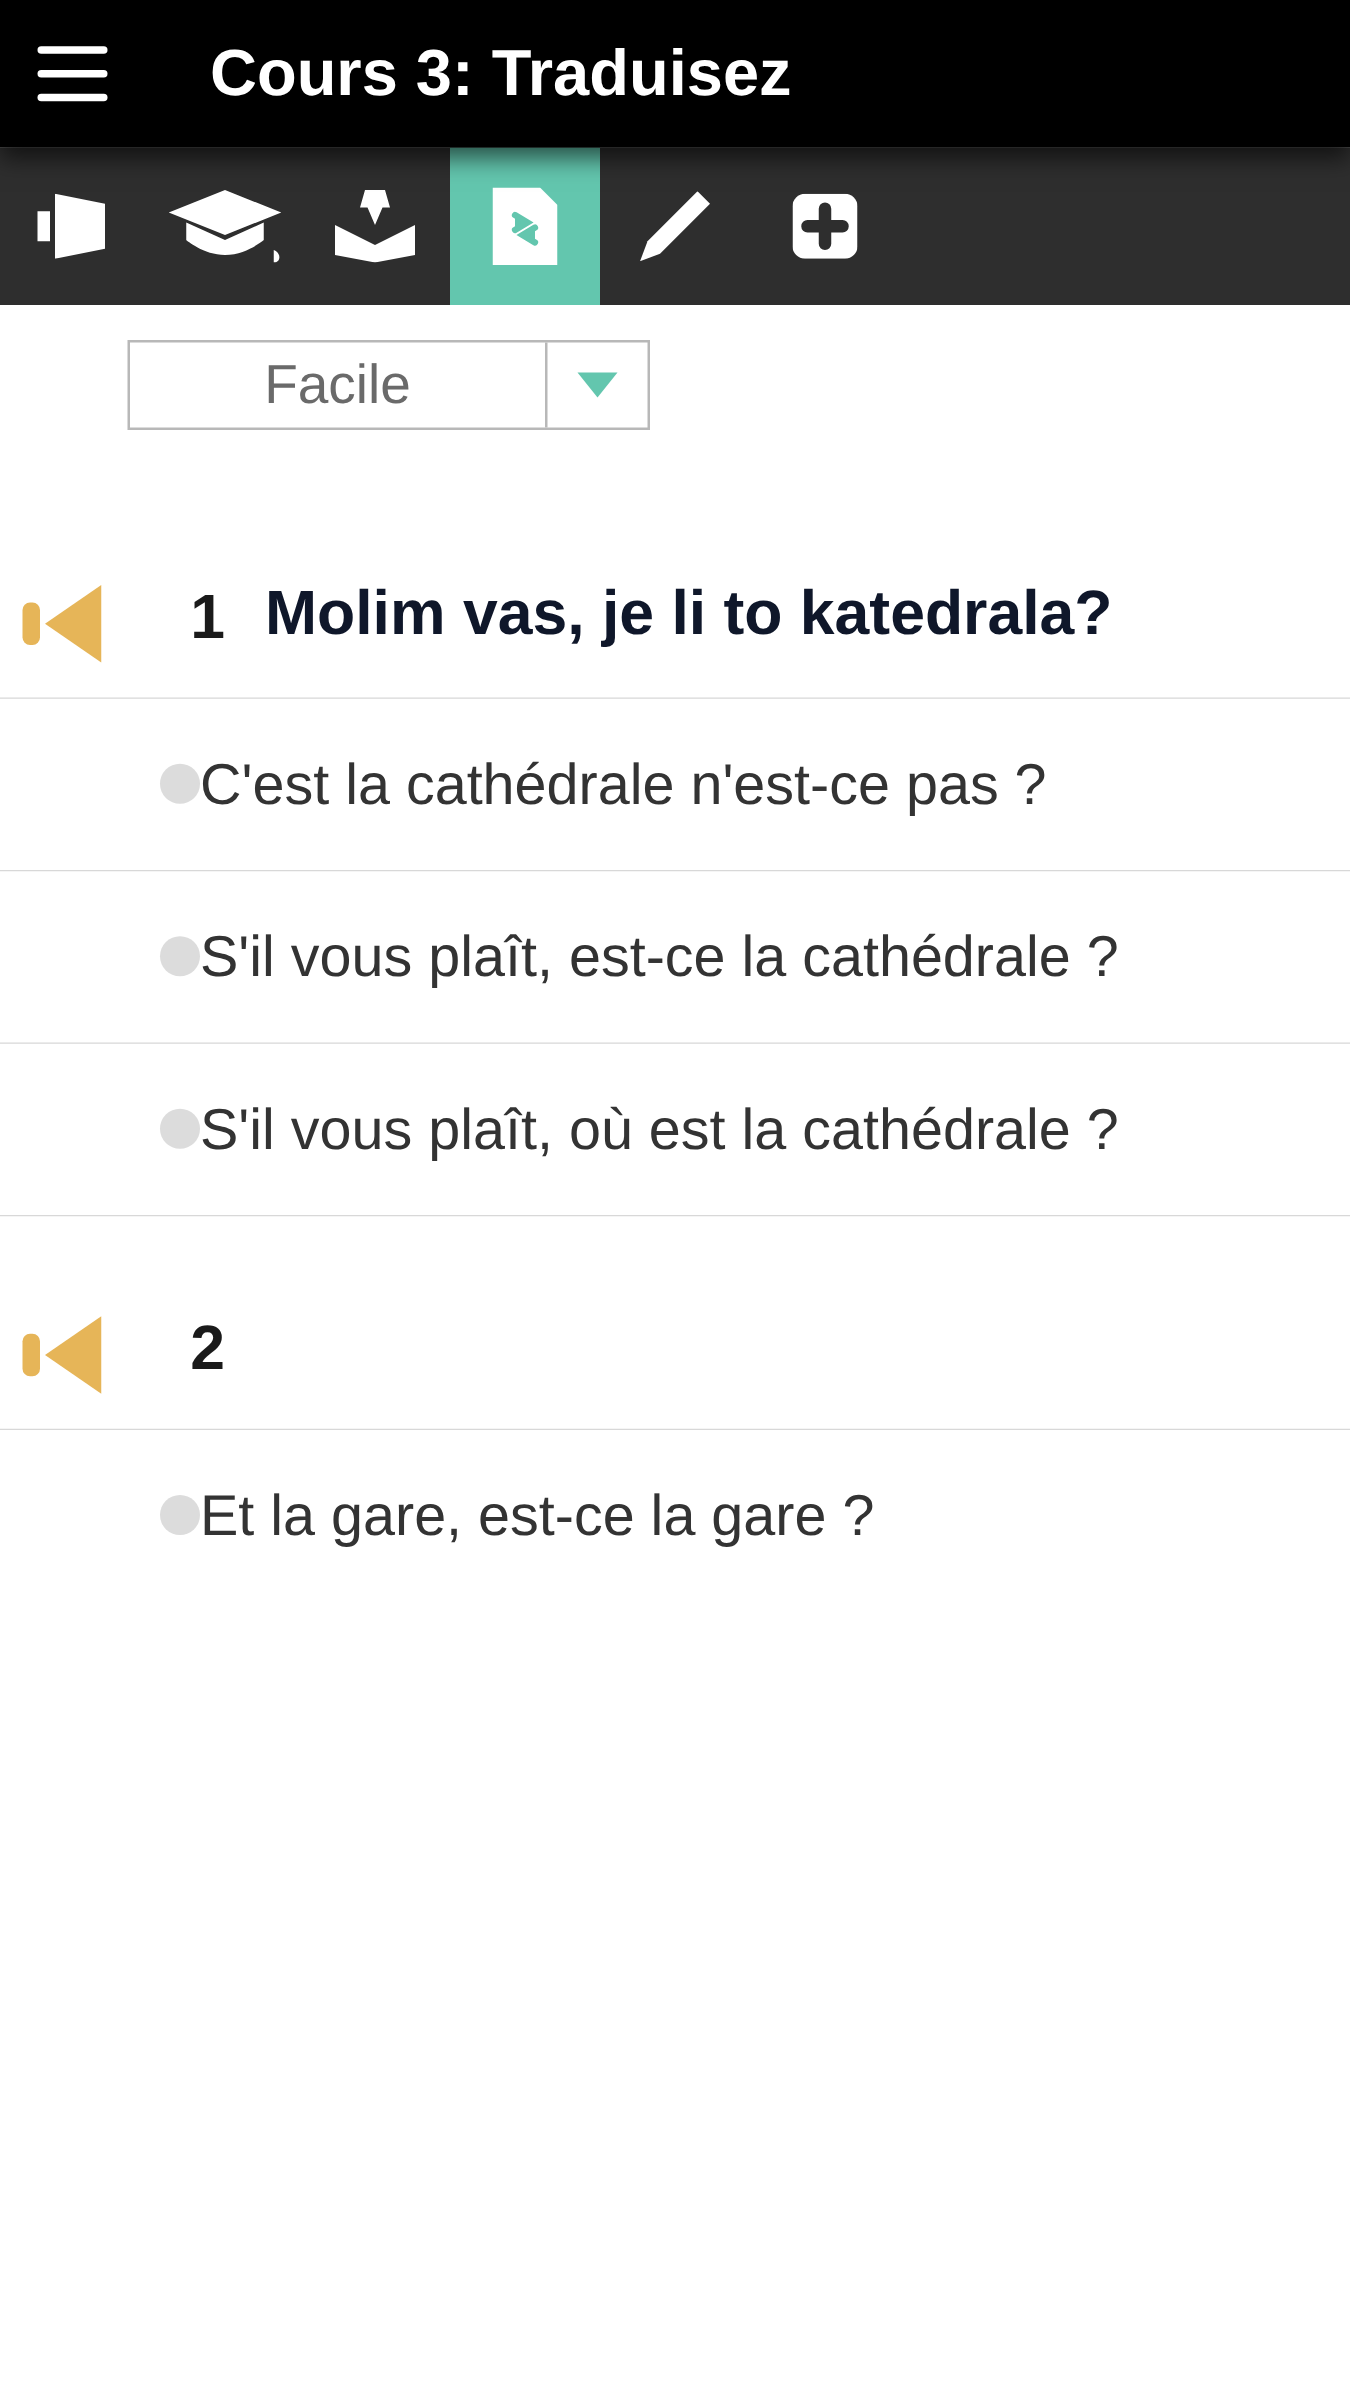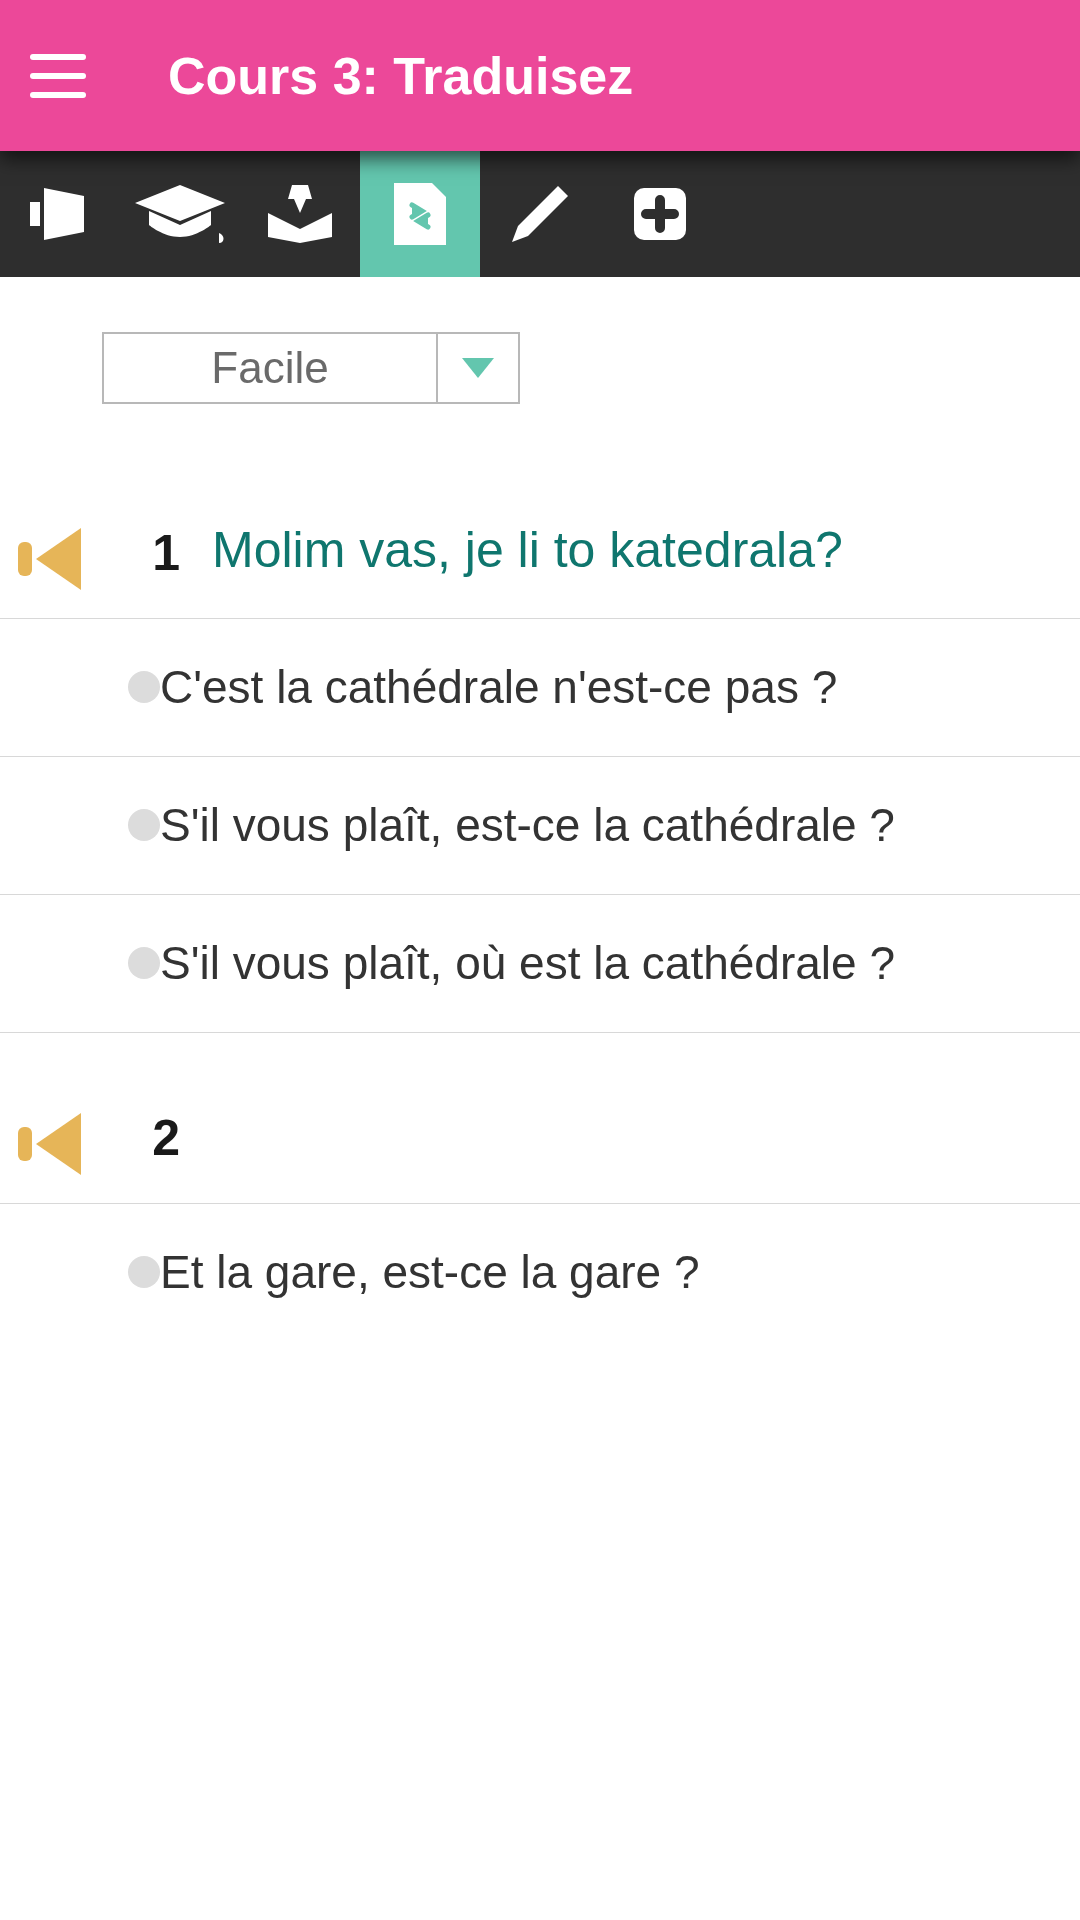--- a/index.html
+++ b/index.html
@@ -1,20 +1,20 @@
 <!DOCTYPE html>
 <html><head>
 <meta charset="utf-8">
 <style>
   * { margin: 0; padding: 0; box-sizing: border-box; }
   html, body { width: 1080px; height: 1920px; overflow: hidden; font-family: 'Helvetica Neue', Arial, sans-serif; background: #fff; }
   
   .header {
-    background: #ec4899;
-    height: 151px;
+    background: #000000;
+    height: 118px;
     display: flex;
     align-items: center;
     padding-left: 30px;
     box-shadow: 0 8px 18px rgba(0,0,0,0.6);
     position: relative;
     z-index: 10;
   }
   .hamburger {
     display: flex;
     flex-direction: column;
@@ -47,21 +47,21 @@
   .toolbar-item {
     width: 120px;
     height: 126px;
     display: flex;
     align-items: center;
     justify-content: center;
     cursor: pointer;
   }
   .toolbar-item.active { background: #63c6ae; }
   
-  .content { padding-top: 55px; }
+  .content { padding-top: 28px; }
   
   .difficulty-row { padding-left: 102px; margin-bottom: 98px; }
   .difficulty-select {
     border: 2px solid #b8b8b8;
     height: 72px;
     width: 418px;
     display: flex;
     align-items: stretch;
     cursor: pointer;
   }
@@ -119,22 +119,22 @@
     font-size: 50px;
     font-weight: 700;
     color: #1a1a1a;
     margin-left: 44px;
     margin-top: 2px;
     width: 50px;
     text-align: right;
   }
   .q-text {
     font-size: 50px;
-    font-weight: 400;
-    color: #0f766e;
+    font-weight: 700;
+    color: #0f172a;
     margin-left: 32px;
     flex: 1;
     line-height: 1.15;
   }
   
   .option-row {
     display: flex;
     align-items: flex-start;
     padding: 42px 30px 42px 128px;
     border-bottom: 1px solid #d8d8d8;

